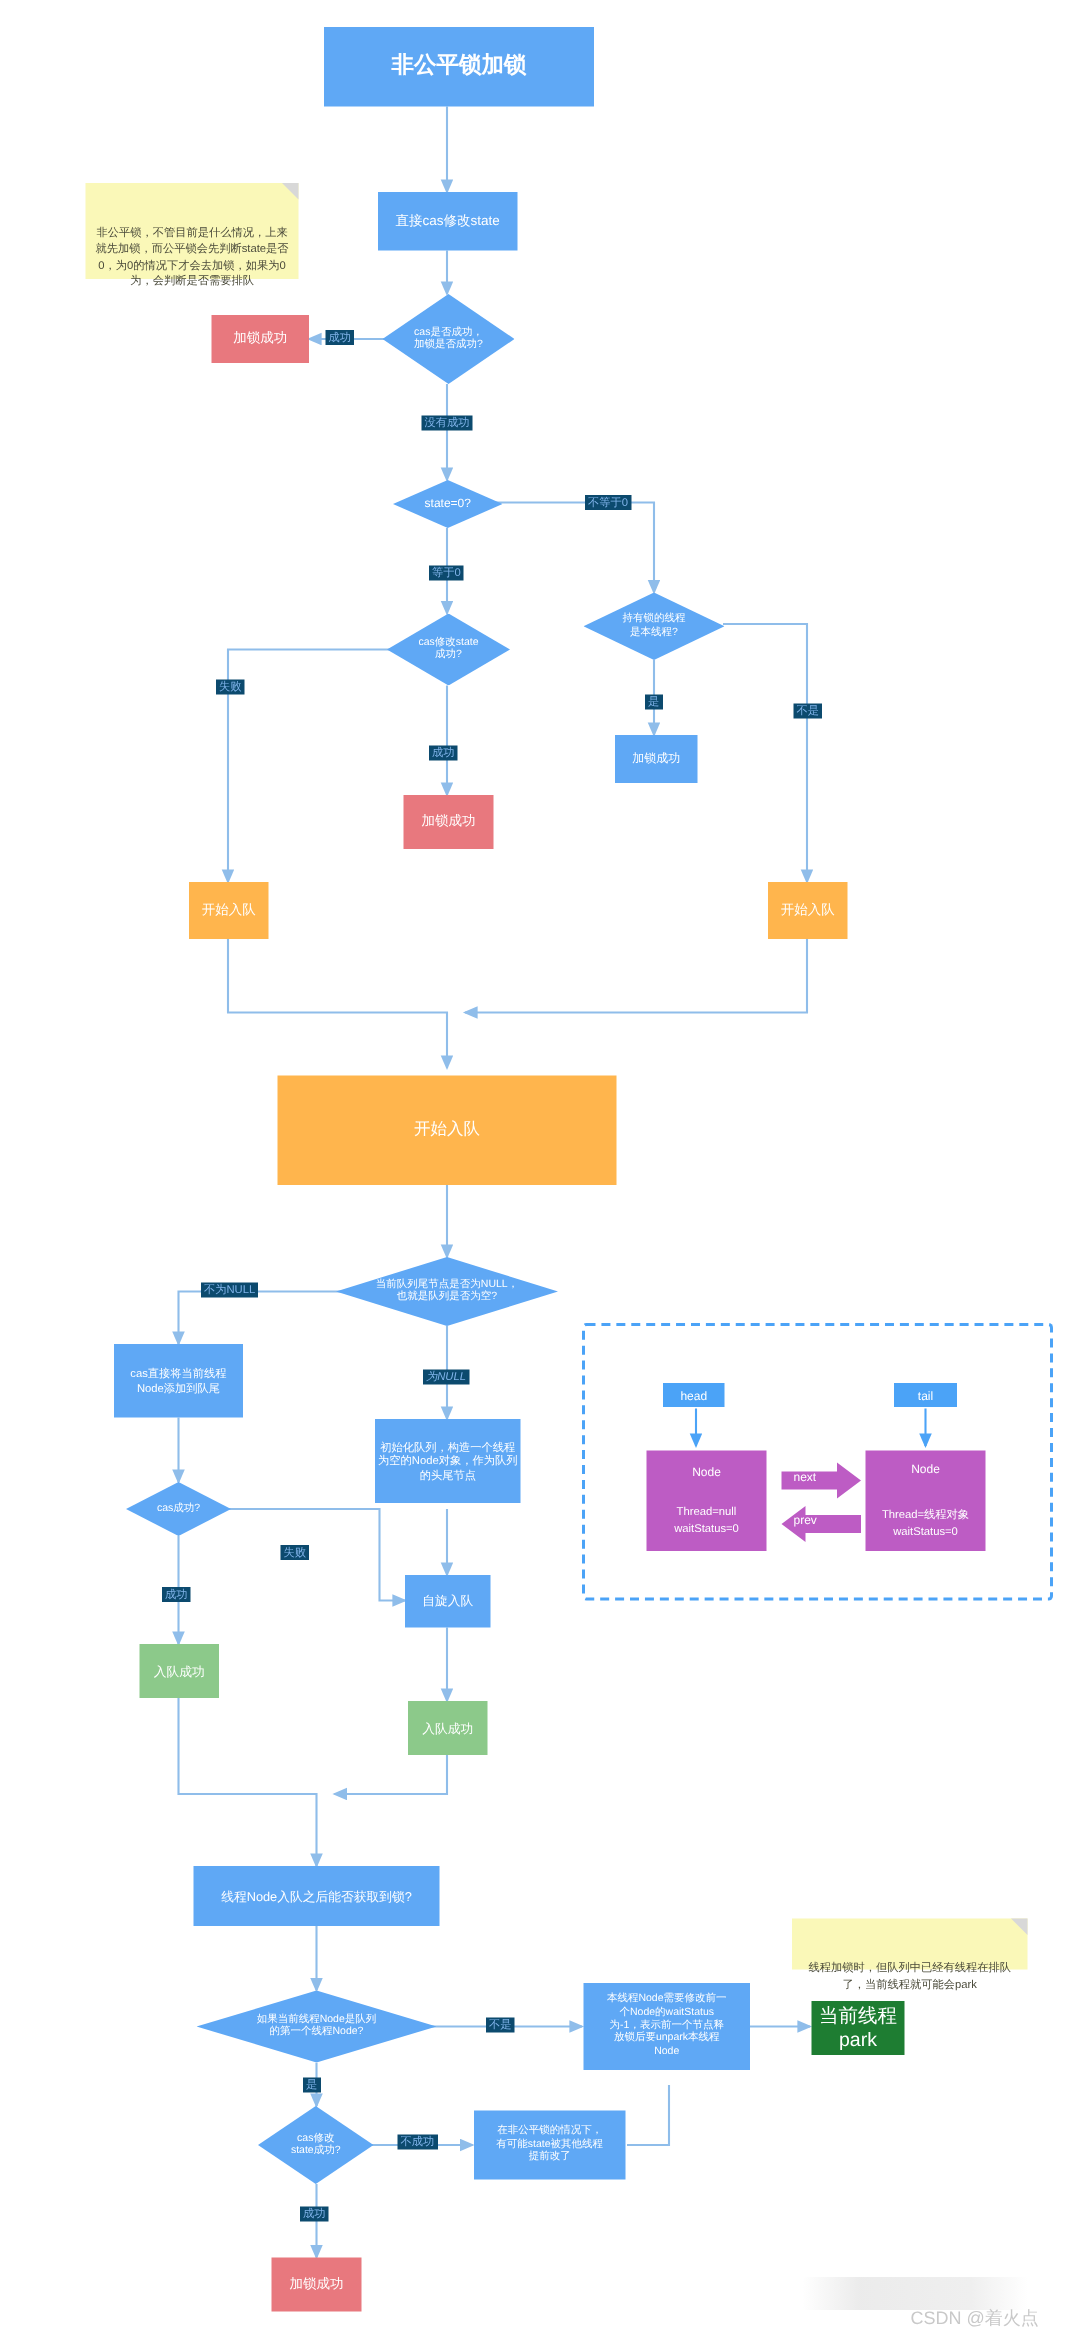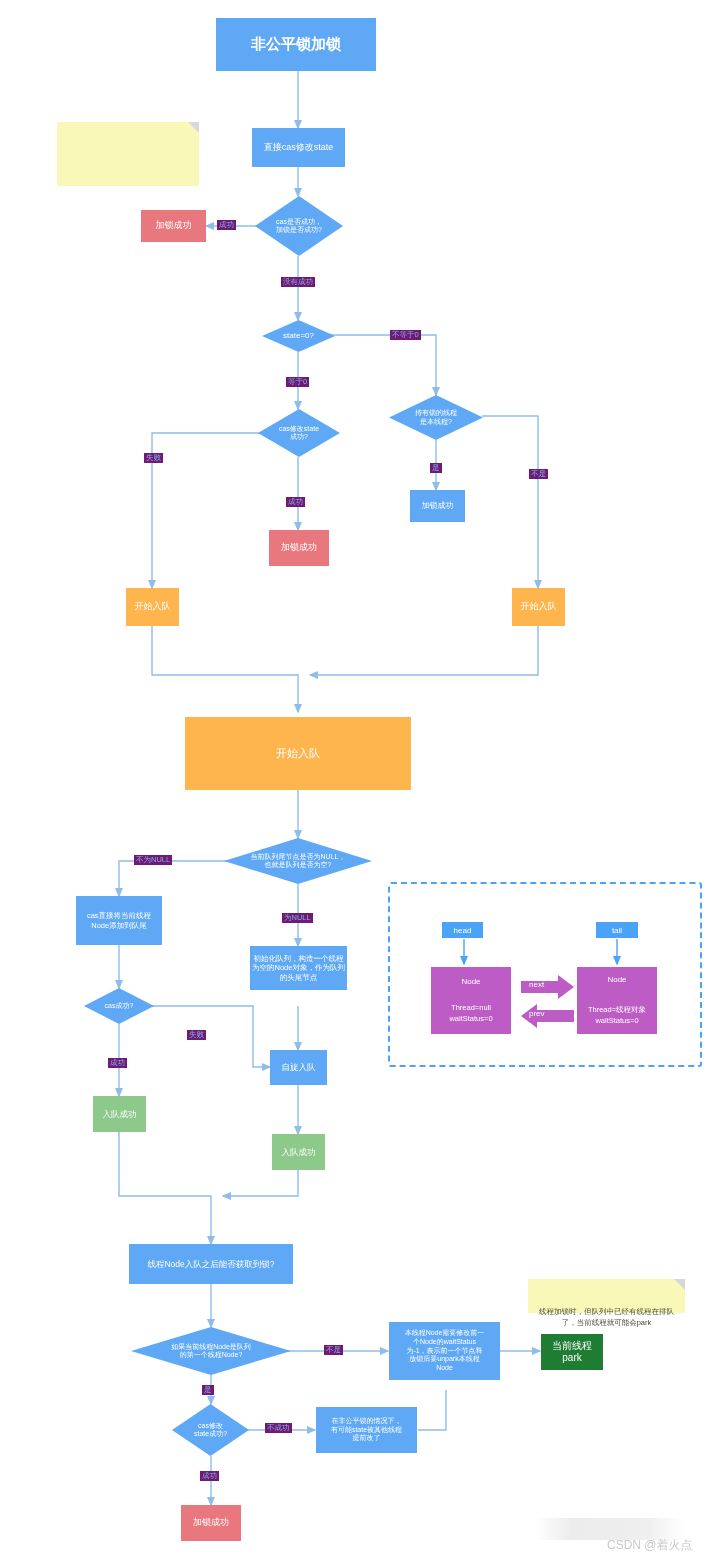--- a/index.html
+++ b/index.html
@@ -58,21 +58,21 @@
     position:absolute; right:0; top:0;
     width:0; height:0;
     border-left:11px solid transparent;
     border-top:11px solid #d8d8d8;
   }
 
   
   .elabel {
     position:absolute;
     color:#7fb2e8;
-    background:#701a75;
+    background:#0c4a6e;
     padding:0 2px;
     white-space:nowrap;
   }
 
   
   .qpanel {
     position:absolute;
     border:2px dashed #4ba3f7;
     border-radius:3px;
     background:#ffffff;
@@ -180,24 +180,25 @@
     <path d="M245,1430 L315,1430"></path>
 
     <path d="M211,1456 L211,1505"></path>
   </g>
   <g stroke="#8fbdea" stroke-width="1.4" fill="none">
 
     <path d="M418,1430 L446,1430 L446,1390"></path>
   </g>
 </svg>
 
-<div class="node blue" style="left:216px; top:18px; width:160px; height:53px; font-size:15px; font-weight:bold;">非公平锁加锁</div>
+<div class="node blue" style="left:216px; top:18px; width:180px; height:53px; font-size:15px; font-weight:bold;">非公平锁加锁</div>
 
 <div class="note" style="left:57px; top:122px; width:142px; height:64px; font-size:7.5px;">
   <span class="fold"></span>
+  <span>非公平锁，不管目前是什么情况，上来就先加锁，而公平锁会先判断state是否0，为0的情况下才会去加锁，如果为0为，会判断是否需要排队</span>
 </div>
 
 <div class="node blue" style="left:252px; top:128px; width:93px; height:39px; font-size:9px;text-align:center;">直接cas修改state</div>
 
 <div class="diamond" style="left:255px; top:196px; width:88px; height:60px;">
   <span class="dshape"></span>
   <span class="dtext" style="font-size:7px;">cas是否成功，
 加锁是否成功?</span>
 </div>
 
@@ -237,21 +238,21 @@
 </div>
 
 <div class="node blue" style="left:76px; top:896px; width:86px; height:49px; font-size:7.5px;">cas直接将当前线程
 Node添加到队尾</div>
 
 <div class="diamond" style="left:84px; top:988px; width:70px; height:36px;">
   <span class="dshape"></span>
   <span class="dtext" style="font-size:7px;">cas成功?</span>
 </div>
 
-<div class="node blue" style="left:250px; top:946px; width:97px; height:44px; font-size:7.5px;">初始化队列，构造一个线程
+<div class="node blue" style="left:250px; top:946px; width:97px; height:56px; font-size:7.5px;">初始化队列，构造一个线程
 为空的Node对象，作为队列
 的头尾节点</div>
 
 <div class="node blue" style="left:270px; top:1050px; width:57px; height:35px; font-size:8.5px;">自旋入队</div>
 
 <div class="node green" style="left:93px; top:1096px; width:53px; height:36px; font-size:8.5px;">入队成功</div>
 
 <div class="node green" style="left:272px; top:1134px; width:53px; height:36px; font-size:8.5px;">入队成功</div>
 
 <div class="node blue" style="left:129px; top:1244px; width:164px; height:40px; font-size:8.5px;">线程Node入队之后能否获取到锁?</div>
@@ -261,21 +262,21 @@
   <span class="dtext" style="font-size:7px;">如果当前线程Node是队列
 的第一个线程Node?</span>
 </div>
 
 <div class="node blue" style="left:389px; top:1322px; width:111px; height:58px; font-size:7px;">本线程Node需要修改前一
 个Node的waitStatus
 为-1，表示前一个节点释
 放锁后要unpark本线程
 Node</div>
 
-<div class="node dgreen" style="left:541px; top:1334px; width:62px; height:36px; font-size:10px;">当前线程
+<div class="node dgreen" style="left:541px; top:1334px; width:62px; height:36px; font-size:13px;">当前线程
 park</div>
 
 <div class="note" style="left:528px; top:1279px; width:157px; height:34px; font-size:7.5px;">
   <span class="fold"></span>
   <span>线程加锁时，但队列中已经有线程在排队了，当前线程就可能会park</span>
 </div>
 
 <div class="diamond" style="left:172px; top:1404px; width:77px; height:52px;">
   <span class="dshape"></span>
   <span class="dtext" style="font-size:7px;">cas修改
@@ -290,21 +291,21 @@
 
 <div class="elabel" style="left:217px; top:220px; font-size:7.5px;">成功</div>
 <div class="elabel" style="left:281px; top:277px; font-size:7.5px;">没有成功</div>
 <div class="elabel" style="left:390px; top:330px; font-size:7.5px;">不等于0</div>
 <div class="elabel" style="left:286px; top:377px; font-size:7.5px;">等于0</div>
 <div class="elabel" style="left:144px; top:453px; font-size:7.5px;">失败</div>
 <div class="elabel" style="left:286px; top:497px; font-size:7.5px;">成功</div>
 <div class="elabel" style="left:430px; top:463px; font-size:7.5px;">是</div>
 <div class="elabel" style="left:529px; top:469px; font-size:7.5px;">不是</div>
 <div class="elabel" style="left:134px; top:855px; font-size:7.5px;">不为NULL</div>
-<div class="elabel" style="left:282px; top:913px; font-size:7.5px;">为NULL</div>
+<div class="elabel" style="left:282px; top:913px; font-size:7.5px;font-style:italic;">为NULL</div>
 <div class="elabel" style="left:108px; top:1058px; font-size:7.5px;">成功</div>
 <div class="elabel" style="left:187px; top:1030px; font-size:7.5px;">失败</div>
 <div class="elabel" style="left:324px; top:1345px; font-size:7.5px;">不是</div>
 <div class="elabel" style="left:202px; top:1385px; font-size:7.5px;">是</div>
 <div class="elabel" style="left:265px; top:1423px; font-size:7.5px;">不成功</div>
 <div class="elabel" style="left:200px; top:1471px; font-size:7.5px;">成功</div>
 
 <div class="qpanel" style="left:388px; top:882px; width:314px; height:185px;">
 
   <div class="qlabel" style="left:52px; top:38px; width:41px; height:16px; font-size:8px;">head</div>

